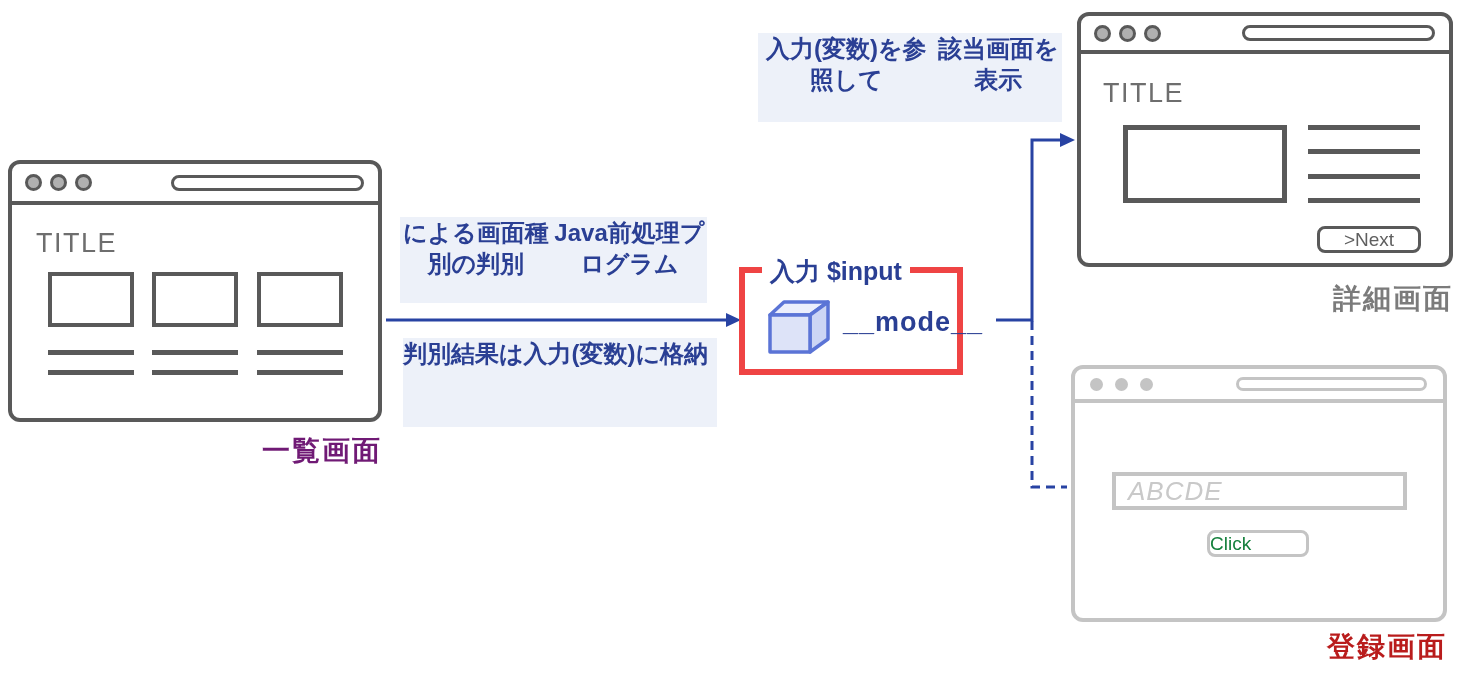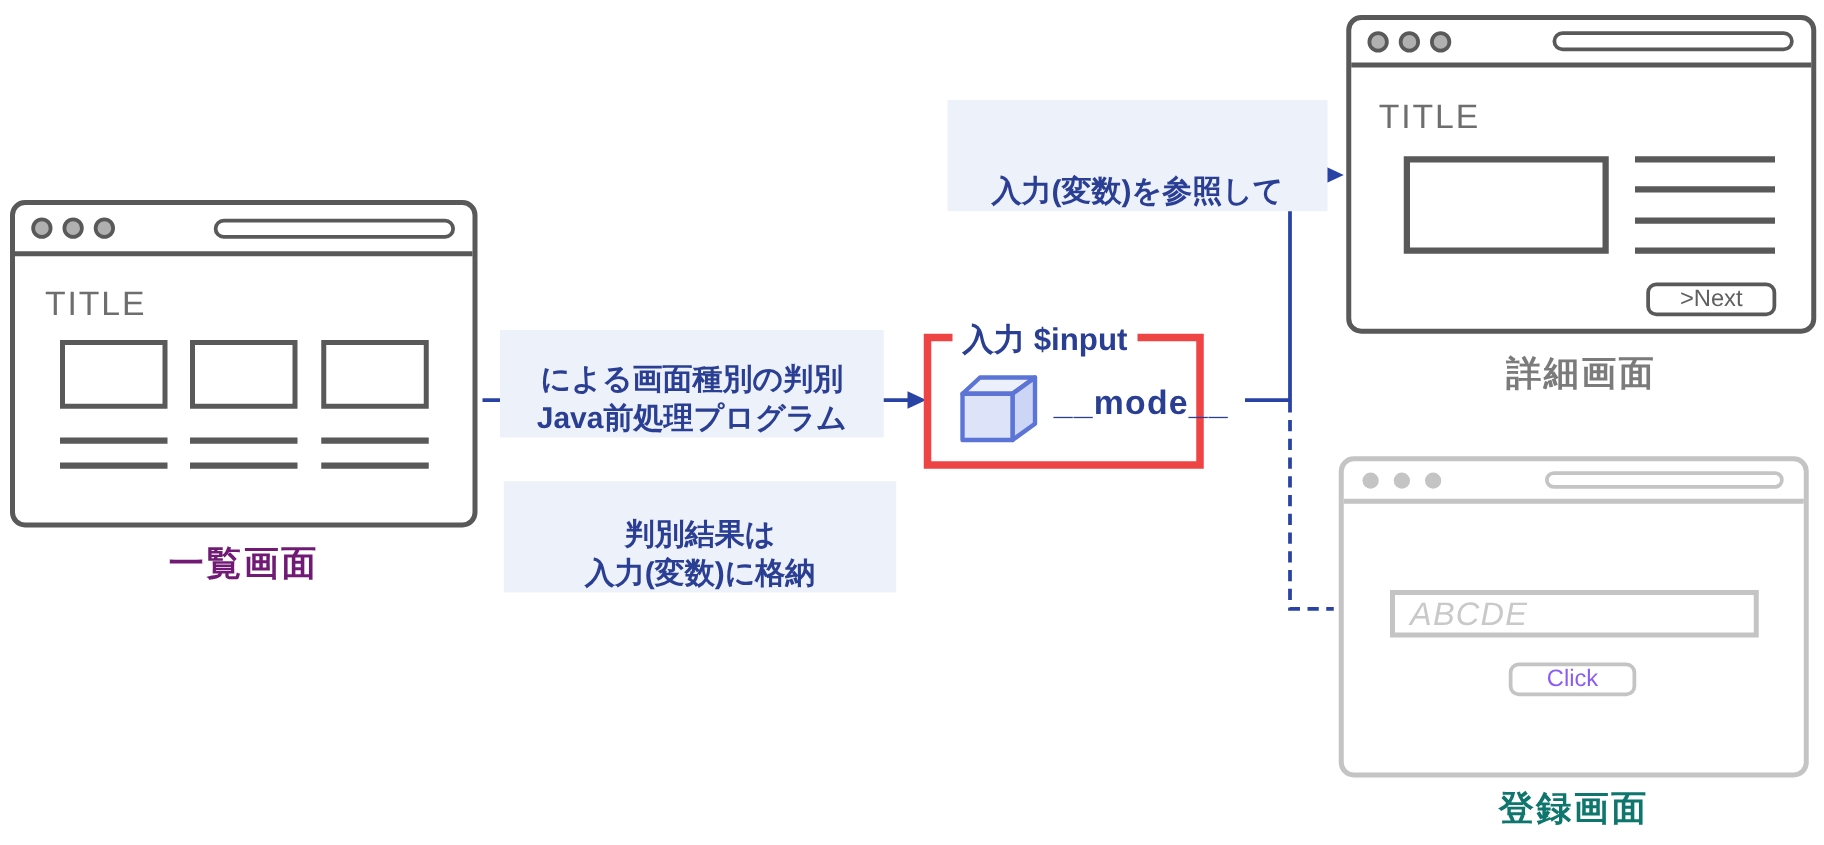--- a/index.html
+++ b/index.html
@@ -45,31 +45,31 @@
   .dline.l1{top:109px}.dline.l2{top:133px}.dline.l3{top:158px}.dline.l4{top:182px}
   .next-btn{position:absolute;left:236px;top:210px;width:104px;height:27px;border:3px solid #595959;
     border-radius:8px;box-sizing:border-box;text-align:center;font-size:19px;line-height:21px;color:#5f5f5f;}
 
   
   .regist-win{left:1071px;top:365px;width:376px;height:257px;}
   .regist-win .topbar{height:30px;padding:0 16px 0 15px;}
   .text-field{position:absolute;left:37px;top:103px;width:295px;height:38px;border:4px solid #c4c4c4;
     box-sizing:border-box;font-size:26px;color:#c9c9c9;line-height:30px;padding-left:12px;letter-spacing:1px;font-style:italic;}
   .click-btn{position:absolute;left:132px;top:161px;width:102px;height:27px;border:3px solid #c4c4c4;
-    border-radius:8px;box-sizing:border-box;text-align:center;font-size:19px;line-height:21px;color:#8b5cf6;}
+    border-radius:8px;box-sizing:border-box;font-size:19px;line-height:21px;color:#15803d;}
 
   
-  .caption{position:absolute;text-align:center;font-weight:700;font-size:28px;letter-spacing:2px;}
+  .caption{position:absolute;text-align:right;font-weight:700;font-size:28px;letter-spacing:2px;}
   .cap-list{left:8px;top:432px;width:374px;color:#701a75;}
   .cap-detail{left:1077px;top:280px;width:376px;color:#7b7b7b;}
-  .cap-regist{left:1071px;top:628px;width:376px;color:#0f766e;}
+  .cap-regist{left:1071px;top:628px;width:376px;color:#b91c1c;}
 
   
   .note{position:absolute;background:#edf1f9;color:#2a3f94;font-weight:700;font-size:24px;line-height:31px;
-    display:flex;flex-direction:column;justify-content:flex-end;text-align:center;margin-top:47px;}
+    display:flex;justify-content:flex-start;text-align:center;}
   .note-java{left:400px;top:217px;width:307px;height:86px;}
   .note-result{left:403px;top:338px;width:314px;height:89px;}
   .note-refer{left:758px;top:33px;width:304px;height:89px;}
 
   
   .input-box{position:absolute;left:739px;top:267px;width:224px;height:108px;border:6px solid #ef4444;box-sizing:border-box;}
   .input-legend{position:absolute;top:-18px;left:17px;background:#ffffff;padding:0 8px;font-size:25px;
     font-weight:700;color:#2a3f94;white-space:nowrap;}
   .cube{position:absolute;left:21px;top:26px;}
   .mode-var{position:absolute;left:98px;top:34px;font-size:27px;font-weight:700;color:#2a3f94;letter-spacing:1px;}
@@ -120,20 +120,21 @@
   <div class="note note-java">
     <span>による画面種別の判別</span>
     <span>Java前処理プログラム</span>
   </div>
   <div class="note note-result">
     <span>判別結果は</span>
     <span>入力(変数)に格納</span>
   </div>
   <div class="note note-refer">
     <span>入力(変数)を参照して</span>
+    <span>該当画面を表示</span>
   </div>
 
   <div class="input-box">
     <span class="input-legend">入力 $input</span>
     <svg class="cube" width="66" height="57" viewBox="0 0 66 57">
       <g stroke="#5b74d6" stroke-width="3.5" stroke-linejoin="round">
         <polygon points="4,16 18,3 62,3 44,16" fill="#eceffc"></polygon>
         <polygon points="44,16 62,3 62,40 44,53" fill="#ccd5f5"></polygon>
         <rect x="4" y="16" width="40" height="37" fill="#dde3f8"></rect>
       </g>

